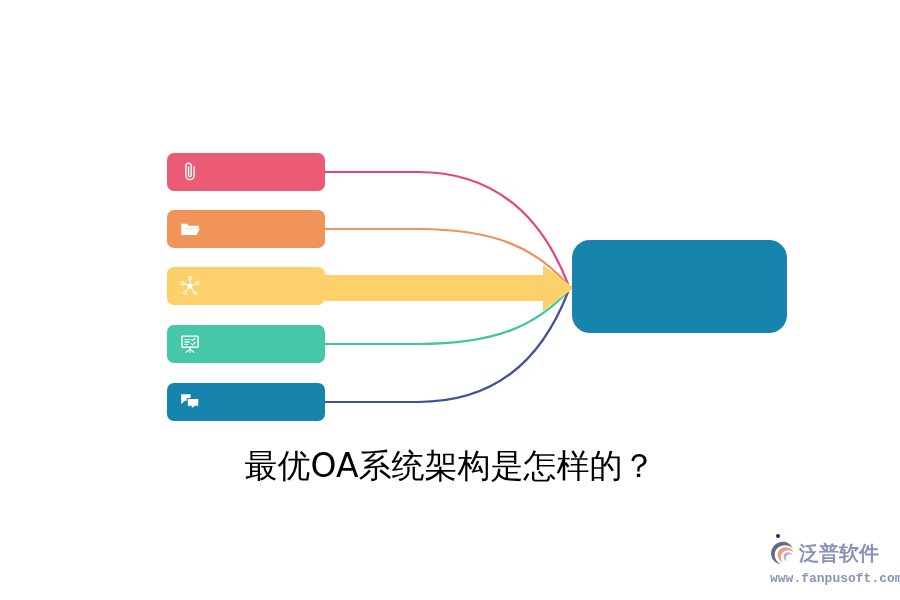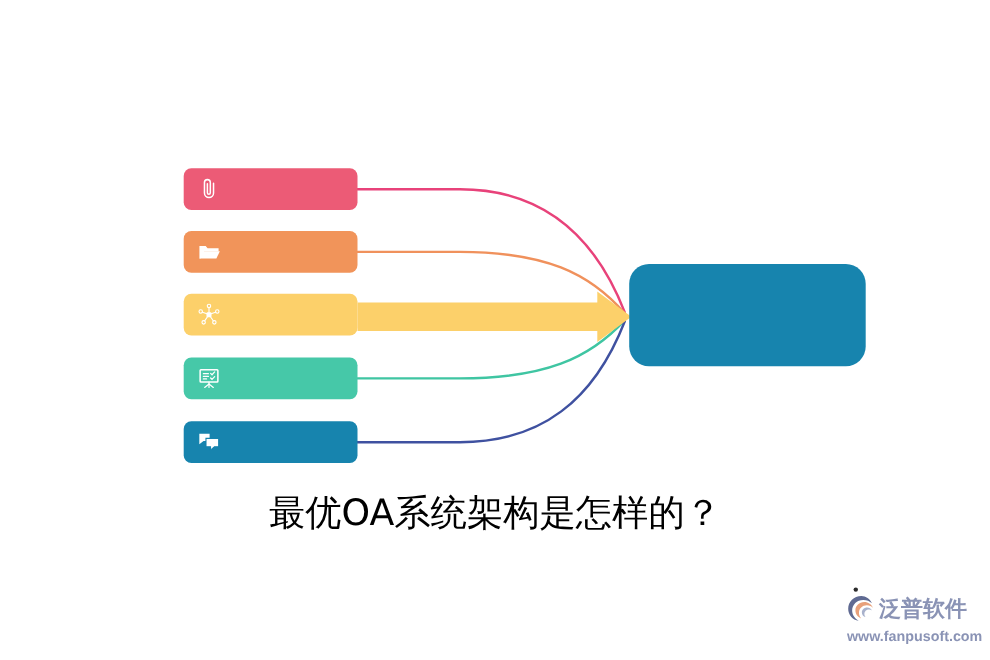--- a/index.html
+++ b/index.html
@@ -124,21 +124,21 @@
   #logo .logo-name {
     font-family: "DejaVu Sans", "Liberation Sans", sans-serif;
     font-size: 20px;
     font-weight: bold;
     color: #8a93b5;
     margin-left: 2px;
     line-height: 26px;
     white-space: nowrap;
   }
   #logo .logo-url {
-    font-family: Liberation Sans, sans-serif;
+    font-family: Liberation Mono, monospace;
     font-size: 13px;
     font-weight: bold;
     color: #8a93b5;
     text-align: center;
     line-height: 15px;
     margin-top: 1px;
     white-space: nowrap;
   }
   #logo .logo-dot {
     position: absolute;

